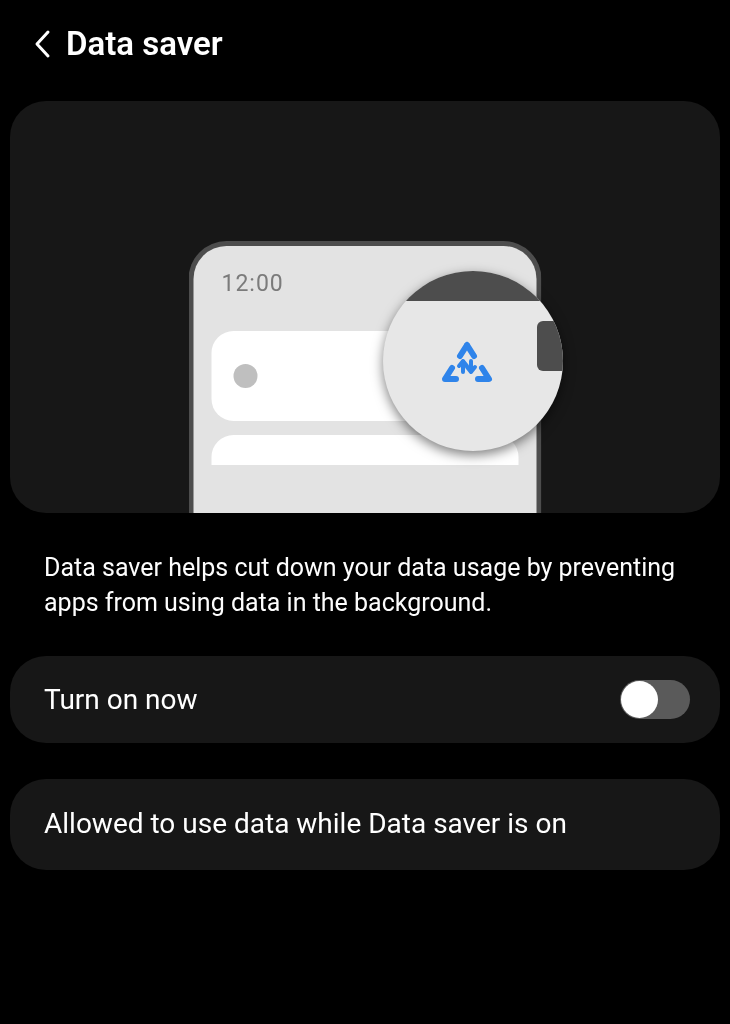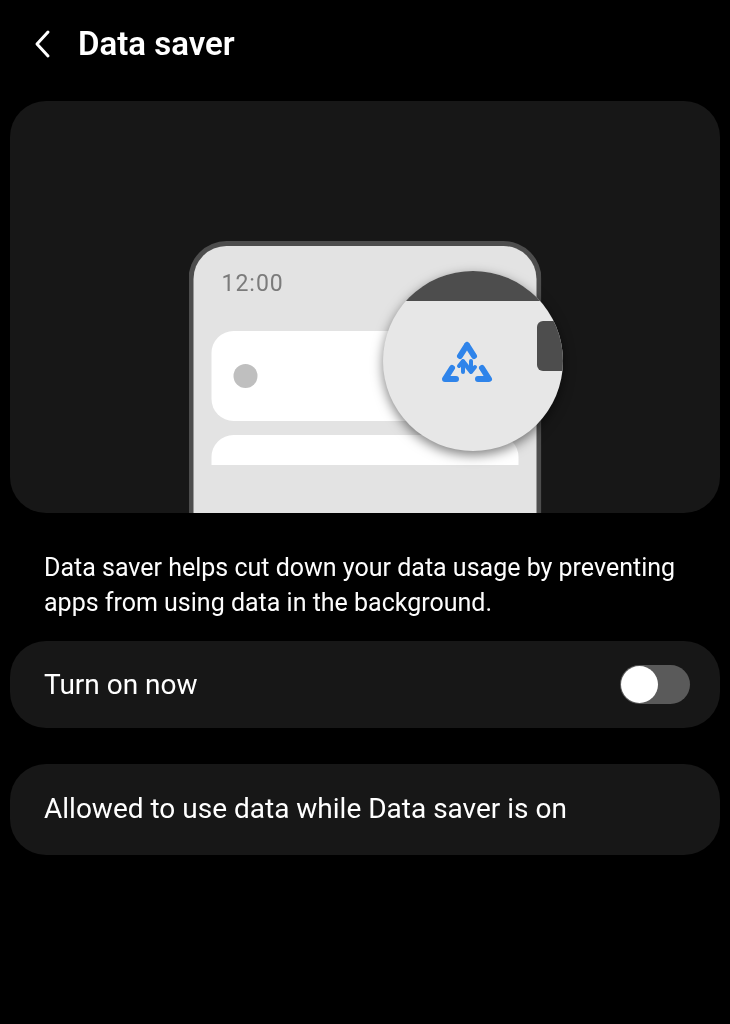--- a/index.html
+++ b/index.html
@@ -8,21 +8,21 @@
     height: 1024px;
     background: #000000;
     font-family: -apple-system, BlinkMacSystemFont, "Segoe UI", Roboto, sans-serif;
     color: #ffffff;
     overflow: hidden;
   }
   .header {
     display: flex;
     align-items: center;
     padding: 24px 30px;
-    gap: 24px;
+    gap: 12px;
   }
   .back-icon {
     width: 24px;
     height: 36px;
     display: flex;
     align-items: center;
     justify-content: center;
   }
   .title {
     font-size: 33px;
@@ -111,21 +111,21 @@
     top: 50px;
     width: 30px;
     height: 50px;
     background: #4d4d4d;
     border-radius: 6px 0 0 6px;
   }
   .description {
     font-size: 25px;
     line-height: 1.38;
     color: #fdfdfd;
-    padding: 38px 44px 21px;
+    padding: 38px 44px 36px;
   }
   .option-row {
     margin: 0 10px;
     background: #171717;
     border-radius: 36px;
     display: flex;
     align-items: center;
     justify-content: space-between;
     padding: 24px 30px 24px 34px;
   }

